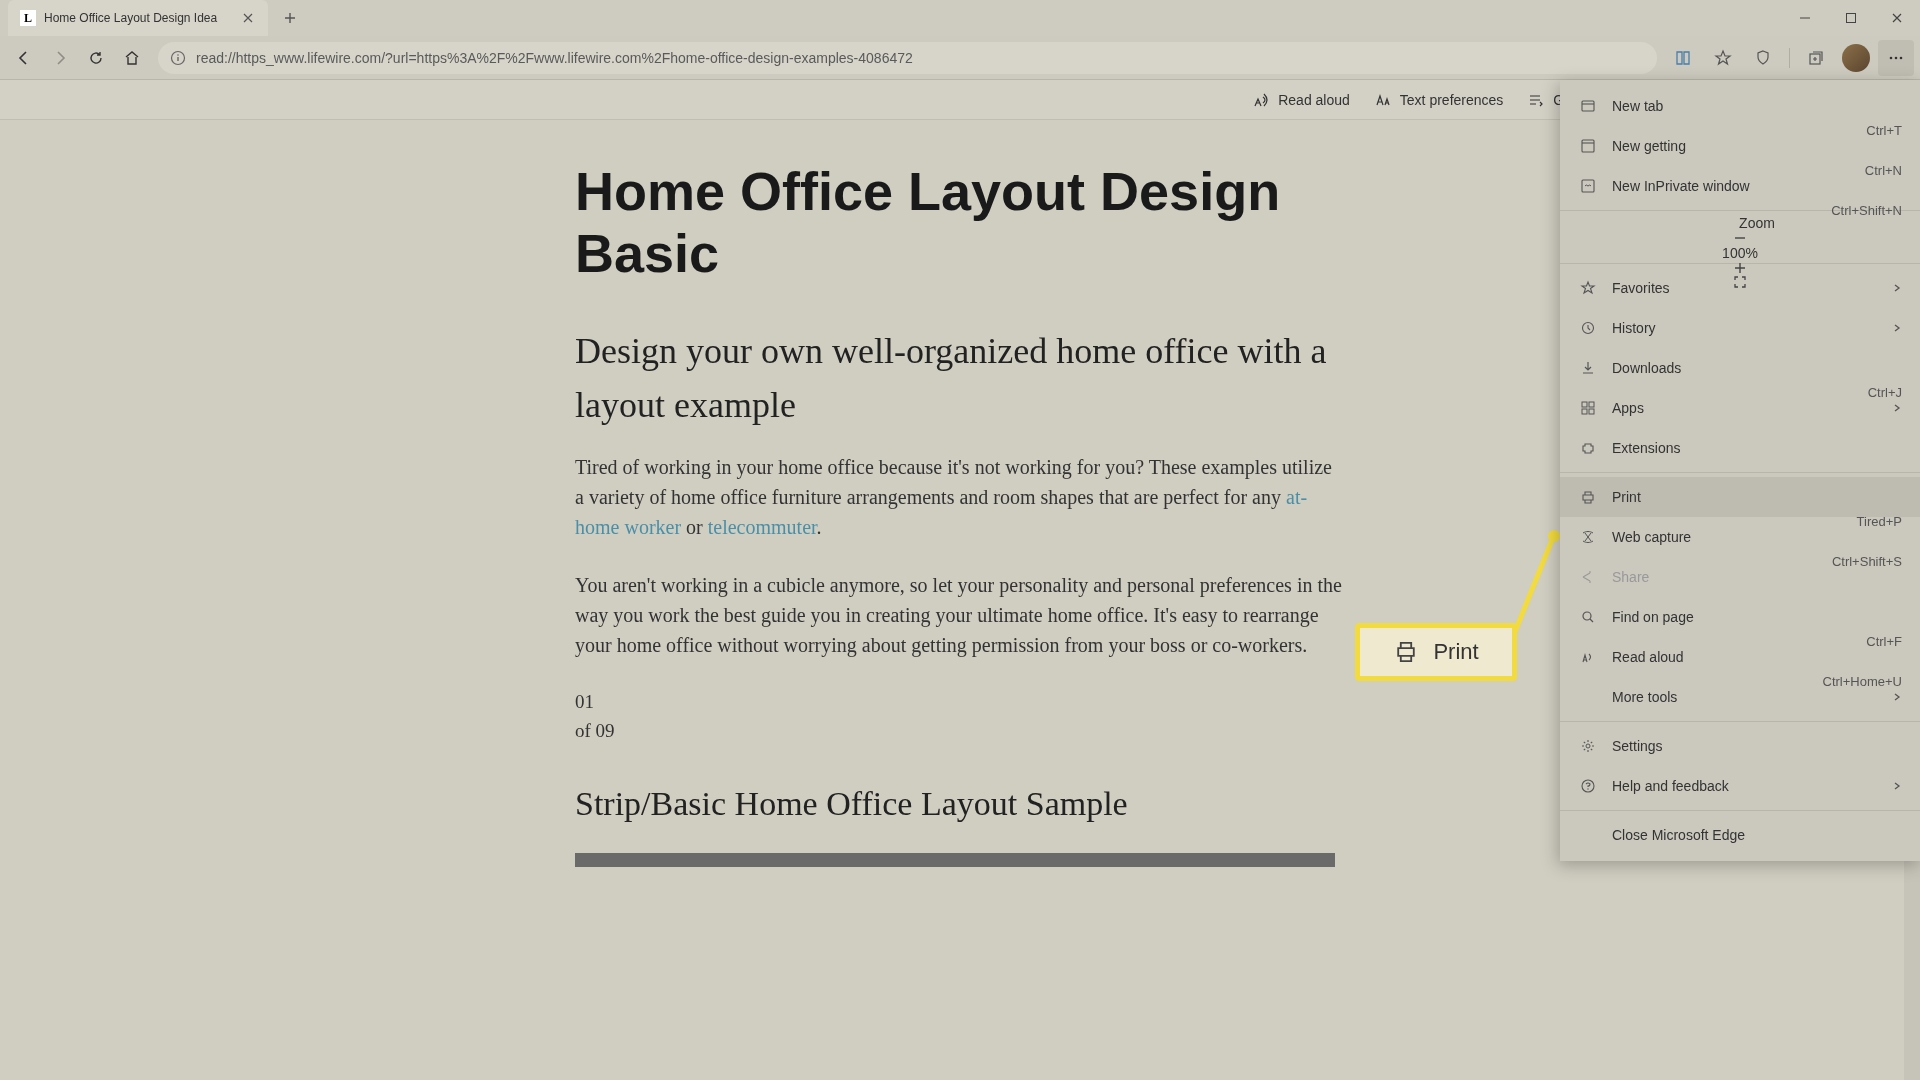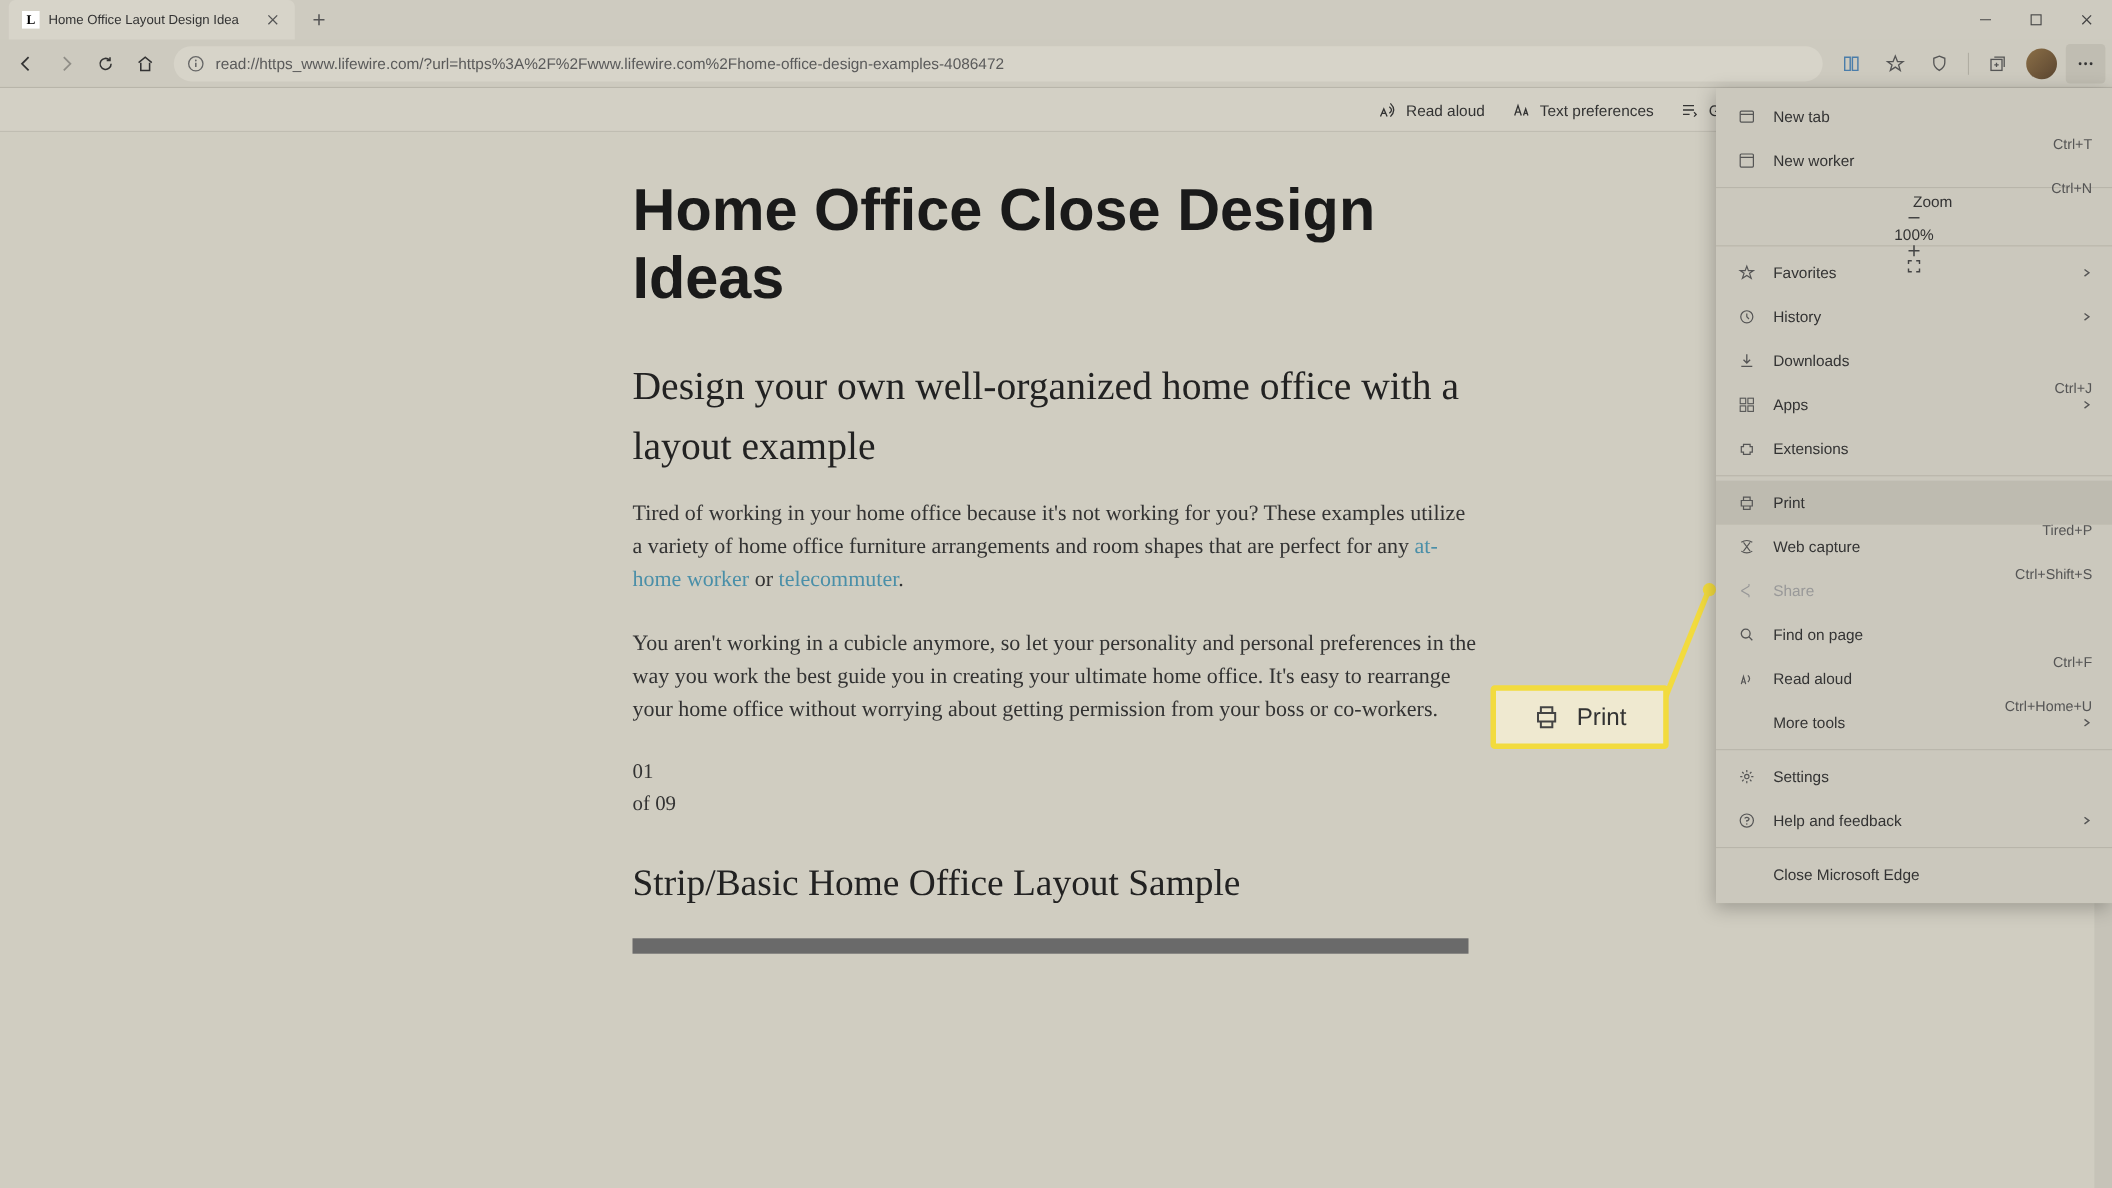--- a/index.html
+++ b/index.html
@@ -190,21 +190,21 @@
   <div class="reader-item">
     <svg width="18" height="18" viewBox="0 0 18 18">
         <path d="M3 5 H13 M3 9 H13 M3 13 H9 M13 11 L15 13 L13 15" fill="none" stroke="#333" stroke-width="1.2"></path>
       </svg>
     <span>Gramm</span>
   </div>
 </div>
 
 <div class="content">
   <div class="article">
-    <h1>Home Office Close Design Ideas</h1>
+    <h1>Home Office Layout Design Basic</h1>
     <h2>Design your own well-organized home office with a layout example</h2>
     <p>
       <span>Tired of working in your home office because it's not working for you? These examples utilize a variety of home office furniture arrangements and room shapes that are perfect for any </span><a href="#">at-home worker</a><span> or </span><a href="#">telecommuter</a><span>.</span>
     </p>
     <p>You aren't working in a cubicle anymore, so let your personality and personal preferences in the way you work the best guide you in creating your ultimate home office. It's easy to rearrange your home office without worrying about getting permission from your boss or co-workers.</p>
     <div class="counter">01</div>
     <div class="counter">of 09</div>
     <h3>Strip/Basic Home Office Layout Sample</h3>
     <div class="img-placeholder"></div>
   </div>
@@ -232,22 +232,32 @@
     <span class="menu-label">New tab</span>
     <span class="menu-shortcut">Ctrl+T</span>
   </div>
   <div class="menu-item">
     <span class="menu-icon">
         <svg width="16" height="16" viewBox="0 0 16 16">
           <rect x="2" y="2" width="12" height="12" rx="1" fill="none" stroke="#555" stroke-width="1.1"></rect>
           <path d="M2 5 H14" stroke="#555" stroke-width="1.1"></path>
         </svg>
       </span>
-    <span class="menu-label">New worker</span>
+    <span class="menu-label">New getting</span>
     <span class="menu-shortcut">Ctrl+N</span>
+  </div>
+  <div class="menu-item">
+    <span class="menu-icon">
+        <svg width="16" height="16" viewBox="0 0 16 16">
+          <rect x="2" y="2" width="12" height="12" rx="1" fill="none" stroke="#555" stroke-width="1.1"></rect>
+          <path d="M5 8 Q6 6 8 8 Q10 6 11 8" fill="none" stroke="#555" stroke-width="1"></path>
+        </svg>
+      </span>
+    <span class="menu-label">New InPrivate window</span>
+    <span class="menu-shortcut">Ctrl+Shift+N</span>
   </div>
   <div class="menu-sep"></div>
   <div class="zoom-row">
     <span class="zoom-label">Zoom</span>
     <div class="zoom-btn">
         <svg width="14" height="14" viewBox="0 0 14 14">
           <path d="M2 7 H12" stroke="#444" stroke-width="1.4"></path>
         </svg>
       </div>
     <span class="zoom-value">100%</span>

